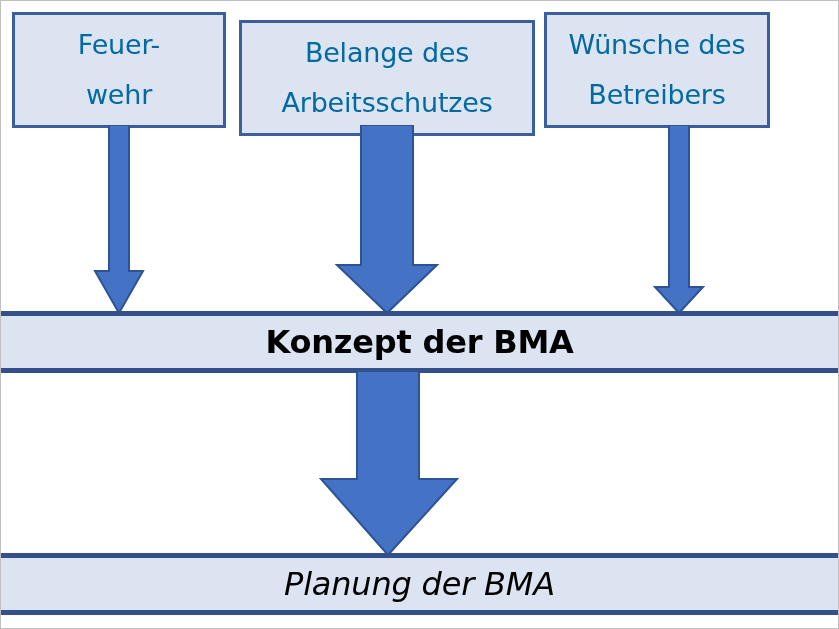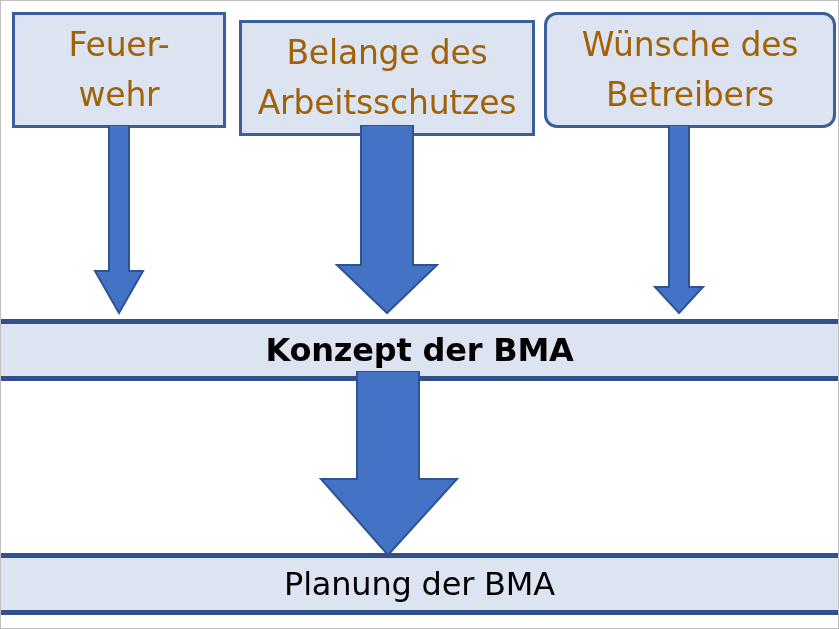--- a/index.html
+++ b/index.html
@@ -23,23 +23,23 @@
     position: absolute;
     box-sizing: border-box;
     background: #dce4f2;
     border: 3px solid #3a5f9a;
     display: flex;
     align-items: center;
     justify-content: center;
     text-align: center;
   }
   .src-box .label {
-    font-size: 33px;
+    font-size: 27px;
     line-height: 50px;
-    color: #a16207;
+    color: #0369a1;
     white-space: pre-line;
     letter-spacing: -0.2px;
   }
 
   
   .band {
     position: absolute;
     left: -2px;
     right: -2px;
     box-sizing: border-box;
@@ -71,21 +71,21 @@
   <div class="src-box" style="left:11px; top:11px; width:214px; height:116px;">
     <span class="label">Feuer-
 wehr</span>
   </div>
 
   <div class="src-box" style="left:238px; top:11px; width:296px; height:116px;margin-top:8px;">
     <span class="label">Belange des
 Arbeitsschutzes</span>
   </div>
 
-  <div class="src-box" style="left:543px; top:11px; width:292px; height:116px;border-radius:13px;">
+  <div class="src-box" style="left:543px; top:11px; width:226px; height:116px;">
     <span class="label">Wünsche des
 Betreibers</span>
   </div>
 
   <div class="arrow" style="left:84px; top:124px;">
     <svg width="68" height="190" viewBox="0 0 68 190">
       <polygon points="24,0 44,0 44,146 58,146 34,188 10,146 24,146" fill="#4472c4" stroke="#2e5395" stroke-width="2"></polygon>
     </svg>
   </div>
 
@@ -94,27 +94,27 @@
       <polygon points="30,0 82,0 82,140 106,140 56,188 6,140 30,140" fill="#4472c4" stroke="#2e5395" stroke-width="2"></polygon>
     </svg>
   </div>
 
   <div class="arrow" style="left:650px; top:124px;">
     <svg width="56" height="190" viewBox="0 0 56 190">
       <polygon points="18,0 38,0 38,162 52,162 28,188 4,162 18,162" fill="#4472c4" stroke="#2e5395" stroke-width="2"></polygon>
     </svg>
   </div>
 
-  <div class="band" style="top:310px; height:62px;margin-top:8px;">
+  <div class="band" style="top:310px; height:62px;">
     <span class="label bold">Konzept der BMA</span>
   </div>
 
   <div class="arrow" style="left:316px; top:370px;">
     <svg width="144" height="186" viewBox="0 0 144 186">
       <polygon points="40,0 102,0 102,108 140,108 71,184 4,108 40,108" fill="#4472c4" stroke="#2e5395" stroke-width="2"></polygon>
     </svg>
   </div>
 
-  <div class="band" style="top:552px; height:62px;">
+  <div class="band" style="top:552px; height:62px;font-style:italic;">
     <span class="label">Planung der BMA</span>
   </div>
 
 </div>
 
 </body></html>

